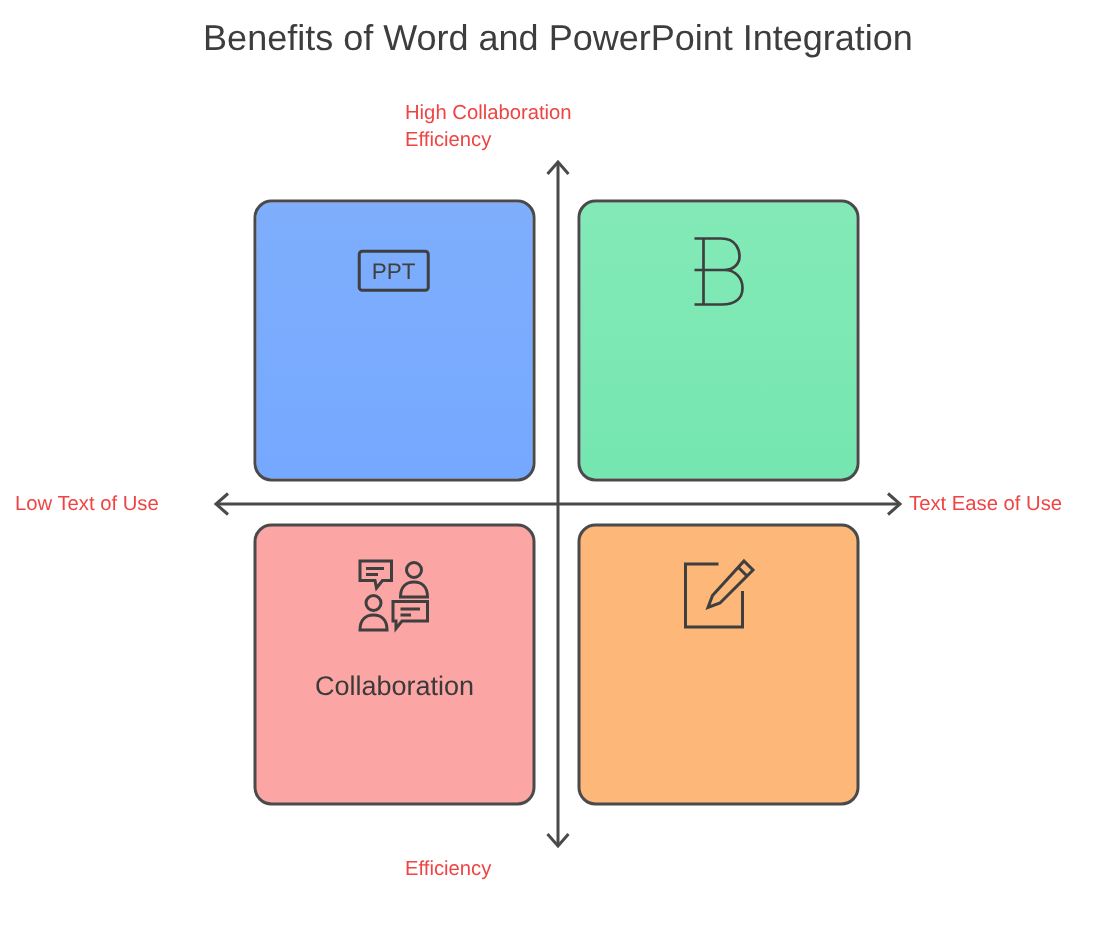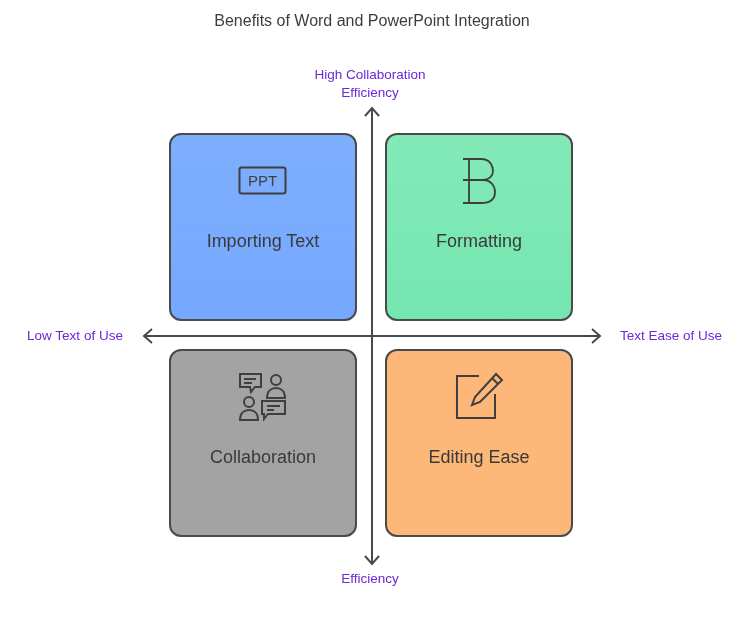--- a/index.html
+++ b/index.html
@@ -1,30 +1,30 @@
 <!DOCTYPE html>
 <html><head>
   <meta charset="utf-8">
   <style>
     html, body { margin: 0; padding: 0; background: #ffffff; }
     body { width: 744px; height: 619px; position: relative; overflow: hidden;
            font-family: "Liberation Sans", "DejaVu Sans", sans-serif; }
     .title { position: absolute; top: 12px; left: 0; width: 744px; text-align: center;
-             font-size: 16px; color: #3d3d3d; }
-    .axis-label { position: absolute; font-size: 13.5px; color: #6d28d9; text-align: center; line-height: 18px; }
+             font-size: 24px; color: #3d3d3d; }
+    .axis-label { position: absolute; font-size: 13.5px; color: #ef4444; line-height: 18px; }
     .axis-svg { position: absolute; left: 0; top: 0; }
     .quad { position: absolute; width: 188px; height: 188px; border: 2px solid #4a4a4a;
             border-radius: 12px; box-sizing: border-box; }
     .quad .icon { position: absolute; left: 0; right: 0; top: 20px; height: 52px;
                   display: flex; justify-content: center; align-items: center; }
     .quad .label { position: absolute; left: 0; right: 0; top: 96px; text-align: center;
                    font-size: 18px; color: #3a3a3a; }
     #q-tl { left: 169px; top: 133px; background: linear-gradient(#7eaefc, #75a8ff); padding-left: 34px; }
     #q-tr { left: 385px; top: 133px; background: linear-gradient(#83eab7, #75e6b0); }
-    #q-bl { left: 169px; top: 349px; background: #a3a3a3; }
+    #q-bl { left: 169px; top: 349px; background: #fca5a5; }
     #q-br { left: 385px; top: 349px; background: #fcb779; }
   </style>
 </head>
 <body>
 
 <div class="title">Benefits of Word and PowerPoint Integration</div>
 
 <svg class="axis-svg" width="744" height="619">
 
   <line x1="372" y1="108" x2="372" y2="564" stroke="#4a4a4a" stroke-width="2"></line>
@@ -46,30 +46,28 @@
 <div class="axis-label" style="left:10px; top:327px; width:130px;">Low Text of Use</div>
 <div class="axis-label" style="left:606px; top:327px; width:130px;">Text Ease of Use</div>
 
 <div id="q-tl" class="quad">
   <div class="icon">
     <svg width="50" height="30">
       <rect x="1.5" y="1.5" width="46" height="26" rx="2" fill="none" stroke="#3f3f3f" stroke-width="2"></rect>
       <text x="24.5" y="20" text-anchor="middle" font-family="Liberation Sans, sans-serif" font-size="15" fill="#3f3f3f">PPT</text>
     </svg>
   </div>
-  <div class="label">Importing Text</div>
 </div>
 
 <div id="q-tr" class="quad">
   <div class="icon">
     <svg width="40" height="52">
       <path d="M4 4 H22 C32 4 34 12 34 16 C34 21 30 25 24 25 H10 M4 25 H24 C32 25 36 31 36 37 C36 44 31 48 22 48 H4 M10 4 V48" fill="none" stroke="#3f3f3f" stroke-width="1.8"></path>
     </svg>
   </div>
-  <div class="label">Formatting</div>
 </div>
 
 <div id="q-bl" class="quad">
   <div class="icon">
     <svg width="52" height="50" fill="none" stroke="#3f3f3f" stroke-width="2">
 
       <path d="M3 2 H24 V15 H18 L14 20 L13 15 H3 Z"></path>
       <line x1="7" y1="7" x2="19" y2="7"></line>
       <line x1="7" y1="11" x2="15" y2="11"></line>
 
@@ -88,14 +86,13 @@
 </div>
 
 <div id="q-br" class="quad">
   <div class="icon">
     <svg width="52" height="50" fill="none" stroke="#3f3f3f" stroke-width="2">
       <path d="M26 4 H4 V46 H42 V22"></path>
       <path d="M43 2 L49 8 L27 30 L19 33 L22 25 Z"></path>
       <line x1="39" y1="6" x2="45" y2="12"></line>
     </svg>
   </div>
-  <div class="label">Editing Ease</div>
 </div>
 
 </body></html>

